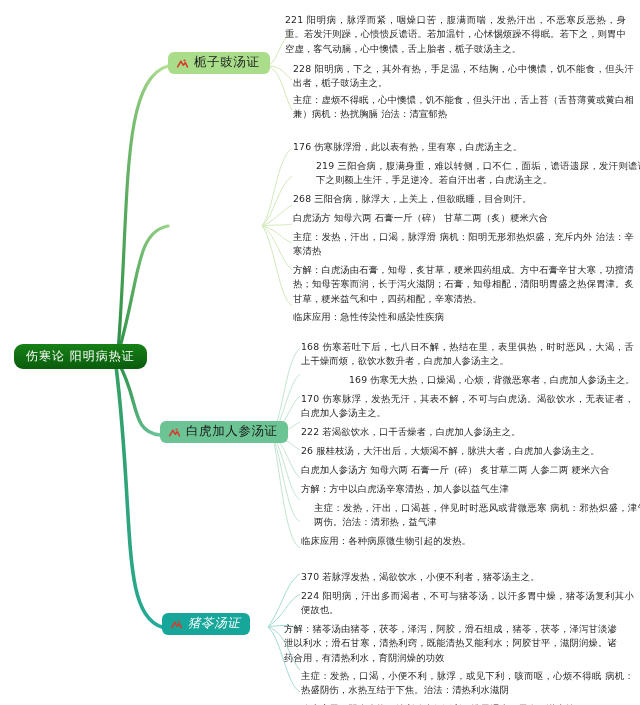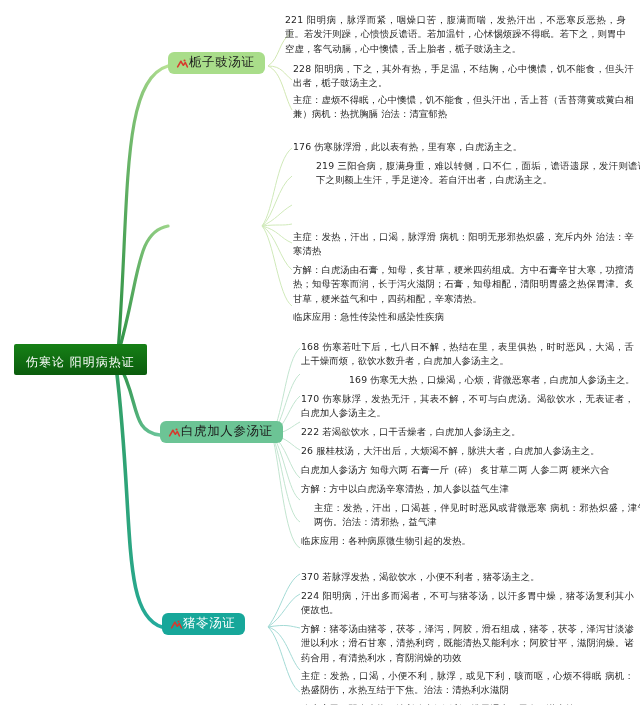--- a/index.html
+++ b/index.html
@@ -10,46 +10,47 @@
     position:relative;overflow:hidden;
     color:#1a1a1a;
   }
   #canvas{position:absolute;inset:0;width:640px;height:705px;}
   svg.links{position:absolute;left:0;top:0;width:640px;height:705px;pointer-events:none;}
 
   .node{
     position:absolute;
     border-radius:6px;
     display:flex;align-items:center;
+    gap:5px;
     padding:4px 10px 5px 8px;
     box-sizing:border-box;
     white-space:nowrap;
   }
   .node .label{
     font-size:12.5px;
     letter-spacing:.6px;
     line-height:1;
   }
 
   
   #root-node{
     left:14px;top:344px;
     background:#0f6b12;
     background:linear-gradient(180deg,#168016 0%,#0b5c0d 100%);
-    border-radius:2px;
-    padding:12px 12px 7px 12px;
+    border-radius:9px;
+    padding:6px 12px 7px 12px;
   }
   #root-node .label{color:#ffffff;font-size:12px;letter-spacing:1px;}
 
   
   .branch-node .label{color:#1b1b1b;}
   #node-zhizichi{left:168px;top:52px;background:#a9dd8a;}
   #node-baihu  {left:168px;top:212px;background:#8fd27f;}
   #node-baihurs{left:160px;top:421px;background:#6cc495;}
-  #node-zhuling{left:162px;top:613px;background:#17a79a;}
+  #node-zhuling{left:162px;top:613px;background:#17a79a;font-style:italic;}
   #node-zhuling .label{color:#ffffff;}
 
   .icon{width:13px;height:13px;display:inline-block;flex:0 0 auto;position:relative;}
 
   .txt{
     position:absolute;
     font-size:9.3px;
     line-height:1.55;
     color:#1f1f1f;
     letter-spacing:.15px;
@@ -157,33 +158,35 @@
     </span>
     <span class="label">猪苓汤证</span>
   </div>
 
   <div class="txt" style="left:285px;top:13px;width:341px;">221 阳明病，脉浮而紧，咽燥口苦，腹满而喘，发热汗出，不恶寒反恶热，身重。若发汗则躁，心愦愦反谵语。若加温针，心怵惕烦躁不得眠。若下之，则胃中空虚，客气动膈，心中懊憹，舌上胎者，栀子豉汤主之。</div>
   <div class="txt" style="left:293px;top:62px;width:341px;">228 阳明病，下之，其外有热，手足温，不结胸，心中懊憹，饥不能食，但头汗出者，栀子豉汤主之。</div>
   <div class="txt" style="left:293px;top:93px;width:341px;">主症：虚烦不得眠，心中懊憹，饥不能食，但头汗出，舌上苔（舌苔薄黄或黄白相兼）病机：热扰胸膈 治法：清宣郁热</div>
 
   <div class="txt" style="left:293px;top:140px;width:341px;">176 伤寒脉浮滑，此以表有热，里有寒，白虎汤主之。</div>
   <div class="txt" style="left:280px;top:159px;width:341px;margin-left:36px;">219 三阳合病，腹满身重，难以转侧，口不仁，面垢，谵语遗尿，发汗则谵语。下之则额上生汗，手足逆冷。若自汗出者，白虎汤主之。</div>
+  <div class="txt" style="left:293px;top:192px;width:341px;">268 三阳合病，脉浮大，上关上，但欲眠睡，目合则汗。</div>
+  <div class="txt" style="left:293px;top:211px;width:341px;">白虎汤方 知母六两 石膏一斤（碎） 甘草二两（炙）粳米六合</div>
   <div class="txt" style="left:293px;top:230px;width:341px;">主症：发热，汗出，口渴，脉浮滑 病机：阳明无形邪热炽盛，充斥内外 治法：辛寒清热</div>
   <div class="txt" style="left:293px;top:263px;width:341px;">方解：白虎汤由石膏，知母，炙甘草，粳米四药组成。方中石膏辛甘大寒，功擅清热；知母苦寒而润，长于泻火滋阴；石膏，知母相配，清阳明胃盛之热保胃津。炙甘草，粳米益气和中，四药相配，辛寒清热。</div>
   <div class="txt" style="left:293px;top:310px;width:341px;">临床应用：急性传染性和感染性疾病</div>
 
   <div class="txt" style="left:301px;top:340px;width:333px;">168 伤寒若吐下后，七八日不解，热结在里，表里俱热，时时恶风，大渴，舌上干燥而烦，欲饮水数升者，白虎加人参汤主之。</div>
   <div class="txt" style="left:301px;top:373px;width:333px;margin-left:48px;">169 伤寒无大热，口燥渴，心烦，背微恶寒者，白虎加人参汤主之。</div>
   <div class="txt" style="left:301px;top:392px;width:333px;">170 伤寒脉浮，发热无汗，其表不解，不可与白虎汤。渴欲饮水，无表证者，白虎加人参汤主之。</div>
   <div class="txt" style="left:301px;top:425px;width:333px;">222 若渴欲饮水，口干舌燥者，白虎加人参汤主之。</div>
   <div class="txt" style="left:301px;top:444px;width:333px;">26 服桂枝汤，大汗出后，大烦渴不解，脉洪大者，白虎加人参汤主之。</div>
   <div class="txt" style="left:301px;top:463px;width:333px;">白虎加人参汤方 知母六两 石膏一斤（碎） 炙甘草二两 人参二两 粳米六合</div>
   <div class="txt" style="left:301px;top:482px;width:333px;">方解：方中以白虎汤辛寒清热，加人参以益气生津</div>
   <div class="txt" style="left:314px;top:501px;width:333px;">主症：发热，汗出，口渴甚，伴见时时恶风或背微恶寒 病机：邪热炽盛，津气两伤。治法：清邪热，益气津</div>
   <div class="txt" style="left:301px;top:534px;width:333px;">临床应用：各种病原微生物引起的发热。</div>
 
   <div class="txt" style="left:301px;top:570px;width:333px;">370 若脉浮发热，渴欲饮水，小便不利者，猪苓汤主之。</div>
   <div class="txt" style="left:301px;top:589px;width:333px;">224 阳明病，汗出多而渴者，不可与猪苓汤，以汗多胃中燥，猪苓汤复利其小便故也。</div>
-  <div class="txt" style="left:301px;top:622px;width:333px;">方解：猪苓汤由猪苓，茯苓，泽泻，阿胶，滑石组成，猪苓，茯苓，泽泻甘淡渗泄以利水；滑石甘寒，清热利窍，既能清热又能利水；阿胶甘平，滋阴润燥。诸药合用，有清热利水，育阴润燥的功效</div>
+  <div class="txt" style="left:284px;top:622px;width:333px;">方解：猪苓汤由猪苓，茯苓，泽泻，阿胶，滑石组成，猪苓，茯苓，泽泻甘淡渗泄以利水；滑石甘寒，清热利窍，既能清热又能利水；阿胶甘平，滋阴润燥。诸药合用，有清热利水，育阴润燥的功效</div>
   <div class="txt" style="left:301px;top:669px;width:333px;">主症：发热，口渴，小便不利，脉浮，或见下利，咳而呕，心烦不得眠 病机：热盛阴伤，水热互结于下焦。治法：清热利水滋阴</div>
   <div class="txt" style="left:301px;top:702px;width:333px;">临床应用：阴虚水热互结所致小便不利，排尿涩痛，尿血，淋病等。</div>
 
 </div>
 
 </body></html>

